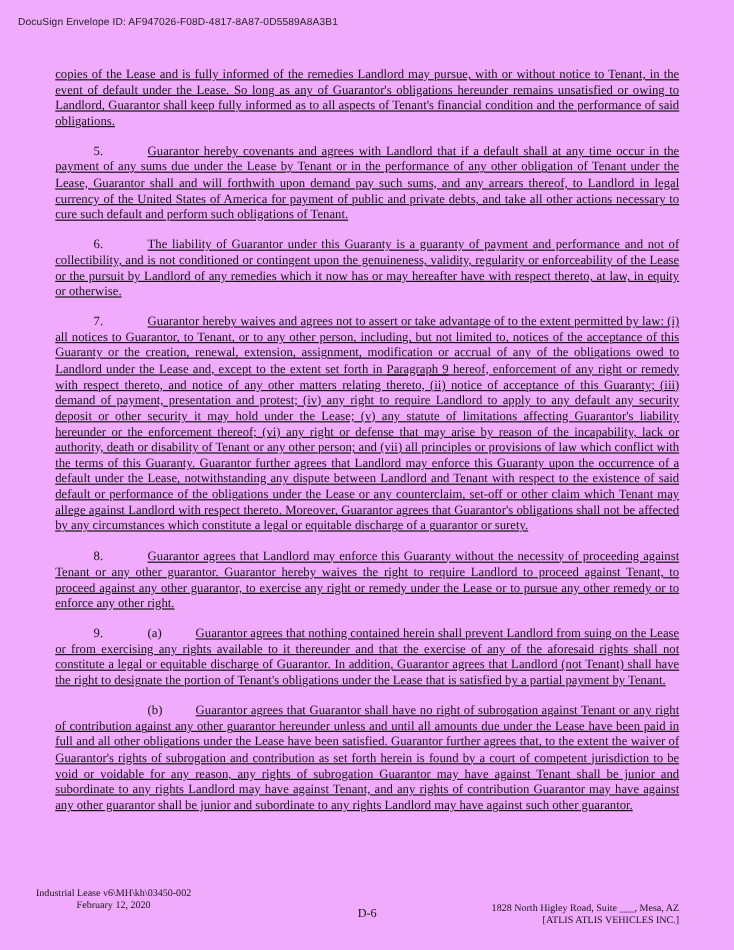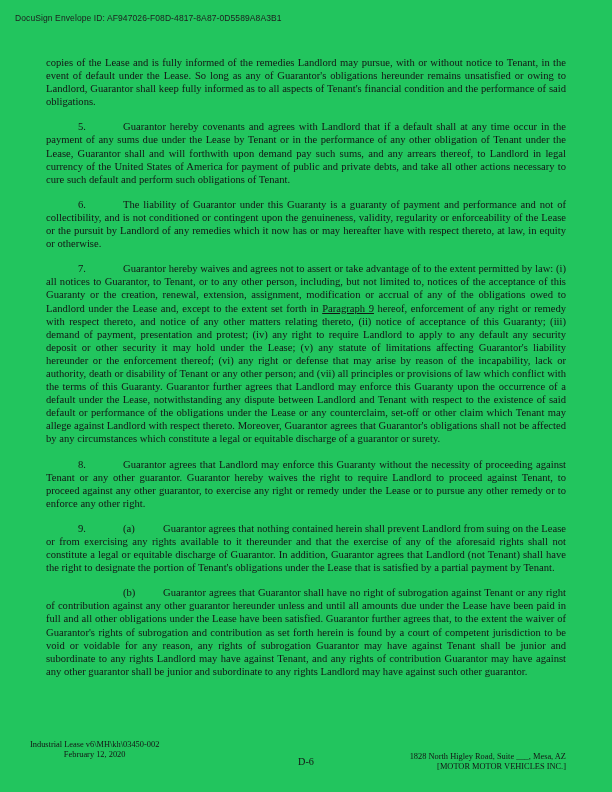--- a/index.html
+++ b/index.html
@@ -1,36 +1,36 @@
 <!DOCTYPE html>
 <html><head>
 <meta charset="utf-8">
 <style>
   html, body { margin:0; padding:0; background:#ffffff; }
   .page {
     position:relative;
     width:612px; height:792px;
-    background:#22c55e;
+    background:#f0abfc;
     font-family:"Liberation Serif", serif;
     color:#141414;
     overflow:hidden;
   }
   .docusign-header {
     position:absolute; top:13px; left:15px;
     font-family:"Liberation Sans", sans-serif;
     font-size:8.5px; color:#1e1e1e;
     letter-spacing:0.1px;
     white-space:nowrap;
   }
   .content {
     position:absolute; top:56px; left:46px; width:520px;
     font-size:10.6px; line-height:13.1px;
     text-align:justify;
   }
-  .para { margin:0 0 12px 0; }
+  .para { margin:0 0 12px 0;text-decoration:underline; }
   .num {
     display:inline-block;
     margin-left:32px;
     width:45px;
   }
   .sub {
     display:inline-block;
     width:40px;
   }
   .underline { text-decoration:underline;margin-top:24px; }
@@ -76,18 +76,18 @@
 
   </div>
 
   <div class="footer-left">
     <div>Industrial Lease v6\MH\kh\03450-002</div>
     <div>February 12, 2020</div>
   </div>
 
   <div class="footer-right">
     <div>1828 North Higley Road, Suite ___, Mesa, AZ</div>
-    <div>[MOTOR MOTOR VEHICLES INC.]</div>
+    <div>[ATLIS ATLIS VEHICLES INC.]</div>
   </div>
 
   <div class="page-number">D-6</div>
 
 </div>
 
 </body></html>

